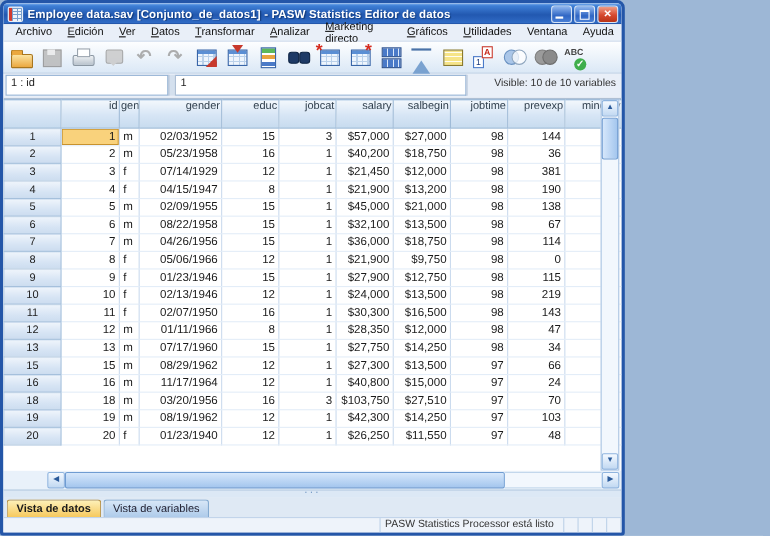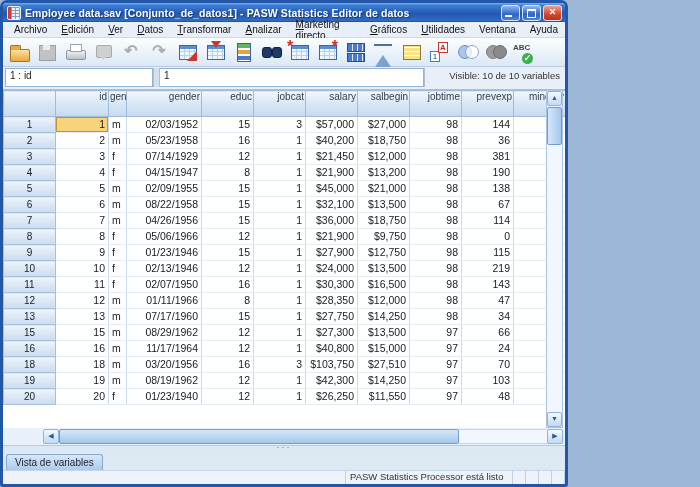--- a/index.html
+++ b/index.html
@@ -546,20 +546,21 @@
   <div class="hscrollrow">
     <div class="sbtn">◀</div>
     <div class="hthumb"></div>
     <div class="htrack"></div>
     <div class="sbtn">▶</div>
   </div>
 
   <div class="splitter"></div>
 
   <div class="tabsrow" id="tabsrow">
+      <span class="tab active">Vista de datos</span>
       <span class="tab">Vista de variables</span>
     </div>
 
   <div class="statusbar">
     <div class="sb-main"></div>
     <div class="sb-msg">PASW Statistics Processor está listo</div>
     <div class="sb-cell"></div>
     <div class="sb-cell"></div>
     <div class="sb-cell"></div>
     <div class="sb-cell"></div>

